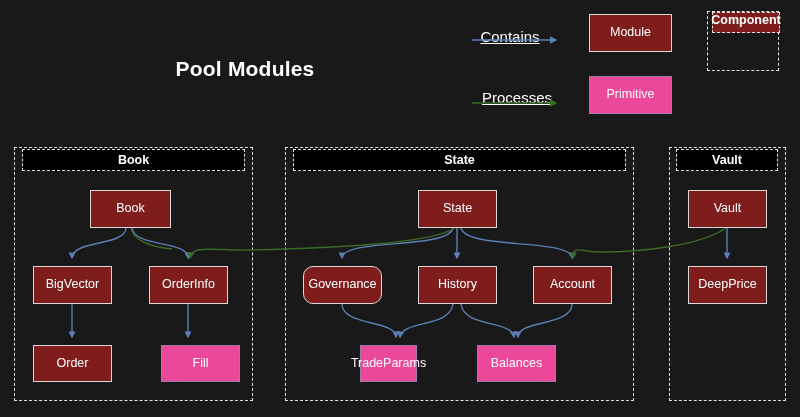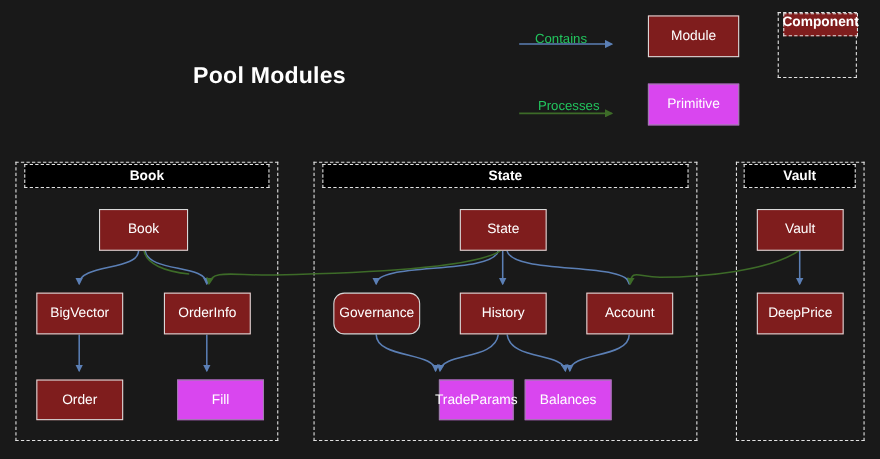--- a/index.html
+++ b/index.html
@@ -27,44 +27,45 @@
     text-align: center;
     color: #ffffff;
     font-size: 21px;
     font-weight: bold;
     letter-spacing: 0.2px;
   }
 
   
   .legend-label {
     position: absolute;
-    color: #22c55e;
-    font-size: 12px;
+    color: #ffffff;
+    font-size: 15px;
     text-align: center;
     white-space: nowrap;
+    text-decoration: underline;
   }
 
   
   .node {
     position: absolute;
     box-sizing: border-box;
     display: flex;
     align-items: center;
     justify-content: center;
     font-size: 12.5px;
     color: #ffffff;
     text-align: center;
     line-height: 1.1;
   }
   .node.module {
     background: #7f1d1d;
     border: 1.4px solid #d8d8d8;
   }
   .node.primitive {
-    background: #d946ef;
+    background: #ec4899;
     border: 1.4px solid #9d7dab;
   }
 
   
   .group {
     position: absolute;
     box-sizing: border-box;
     border: 1.6px dashed #e2e2e2;
     background: transparent;
   }
@@ -216,21 +217,21 @@
   </div>
   <div class="node module" style="left:303px; top:266px; width:79px; height:38px;border-radius:10px;">
     <span>Governance</span>
   </div>
   <div class="node module" style="left:418px; top:266px; width:79px; height:38px;">
     <span>History</span>
   </div>
   <div class="node module" style="left:533px; top:266px; width:79px; height:38px;">
     <span>Account</span>
   </div>
-  <div class="node primitive" style="left:360px; top:345px; width:68px; height:37px;margin-left:39px;">
+  <div class="node primitive" style="left:360px; top:345px; width:57px; height:37px;">
     <span>TradeParams</span>
   </div>
   <div class="node primitive" style="left:477px; top:345px; width:79px; height:37px;">
     <span>Balances</span>
   </div>
 
   <div class="node module" style="left:688px; top:190px; width:79px; height:38px;">
     <span>Vault</span>
   </div>
   <div class="node module" style="left:688px; top:266px; width:79px; height:38px;">

